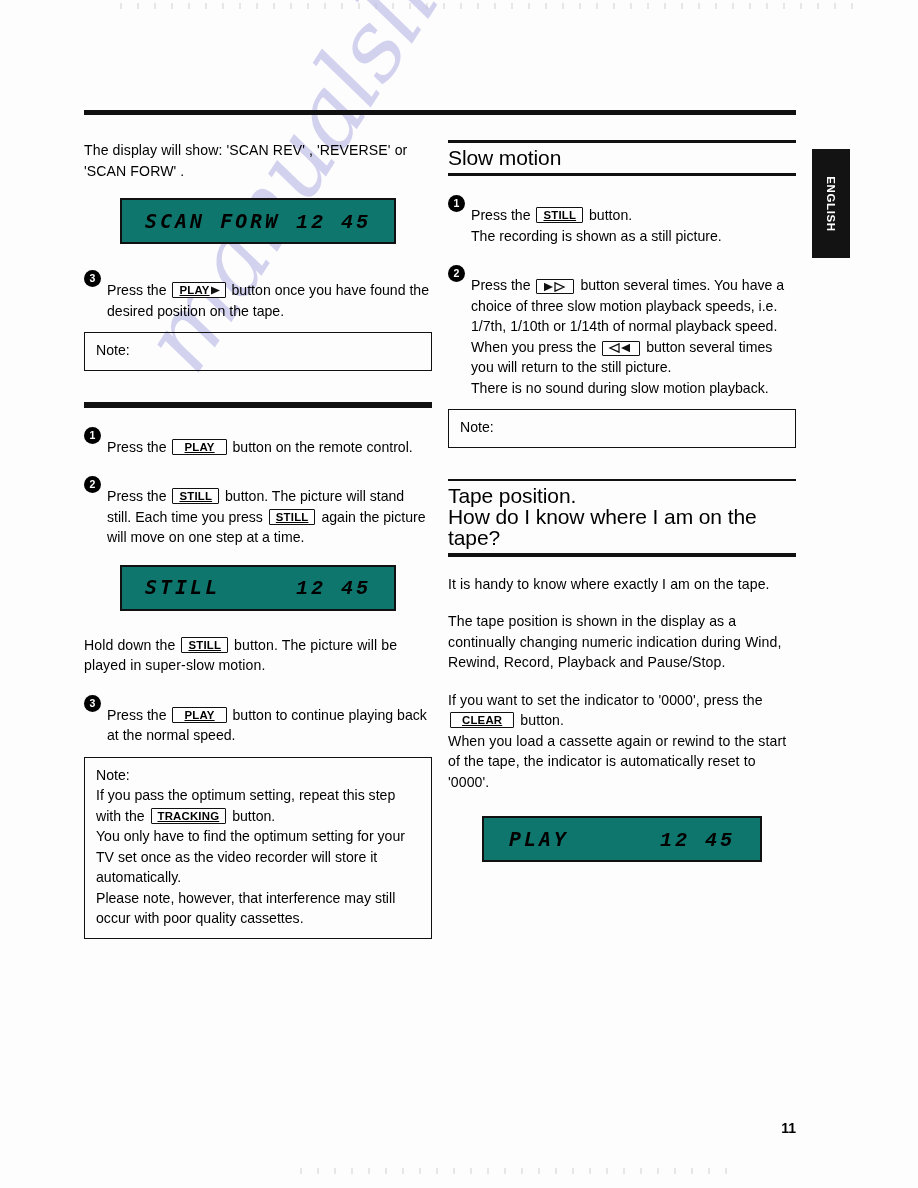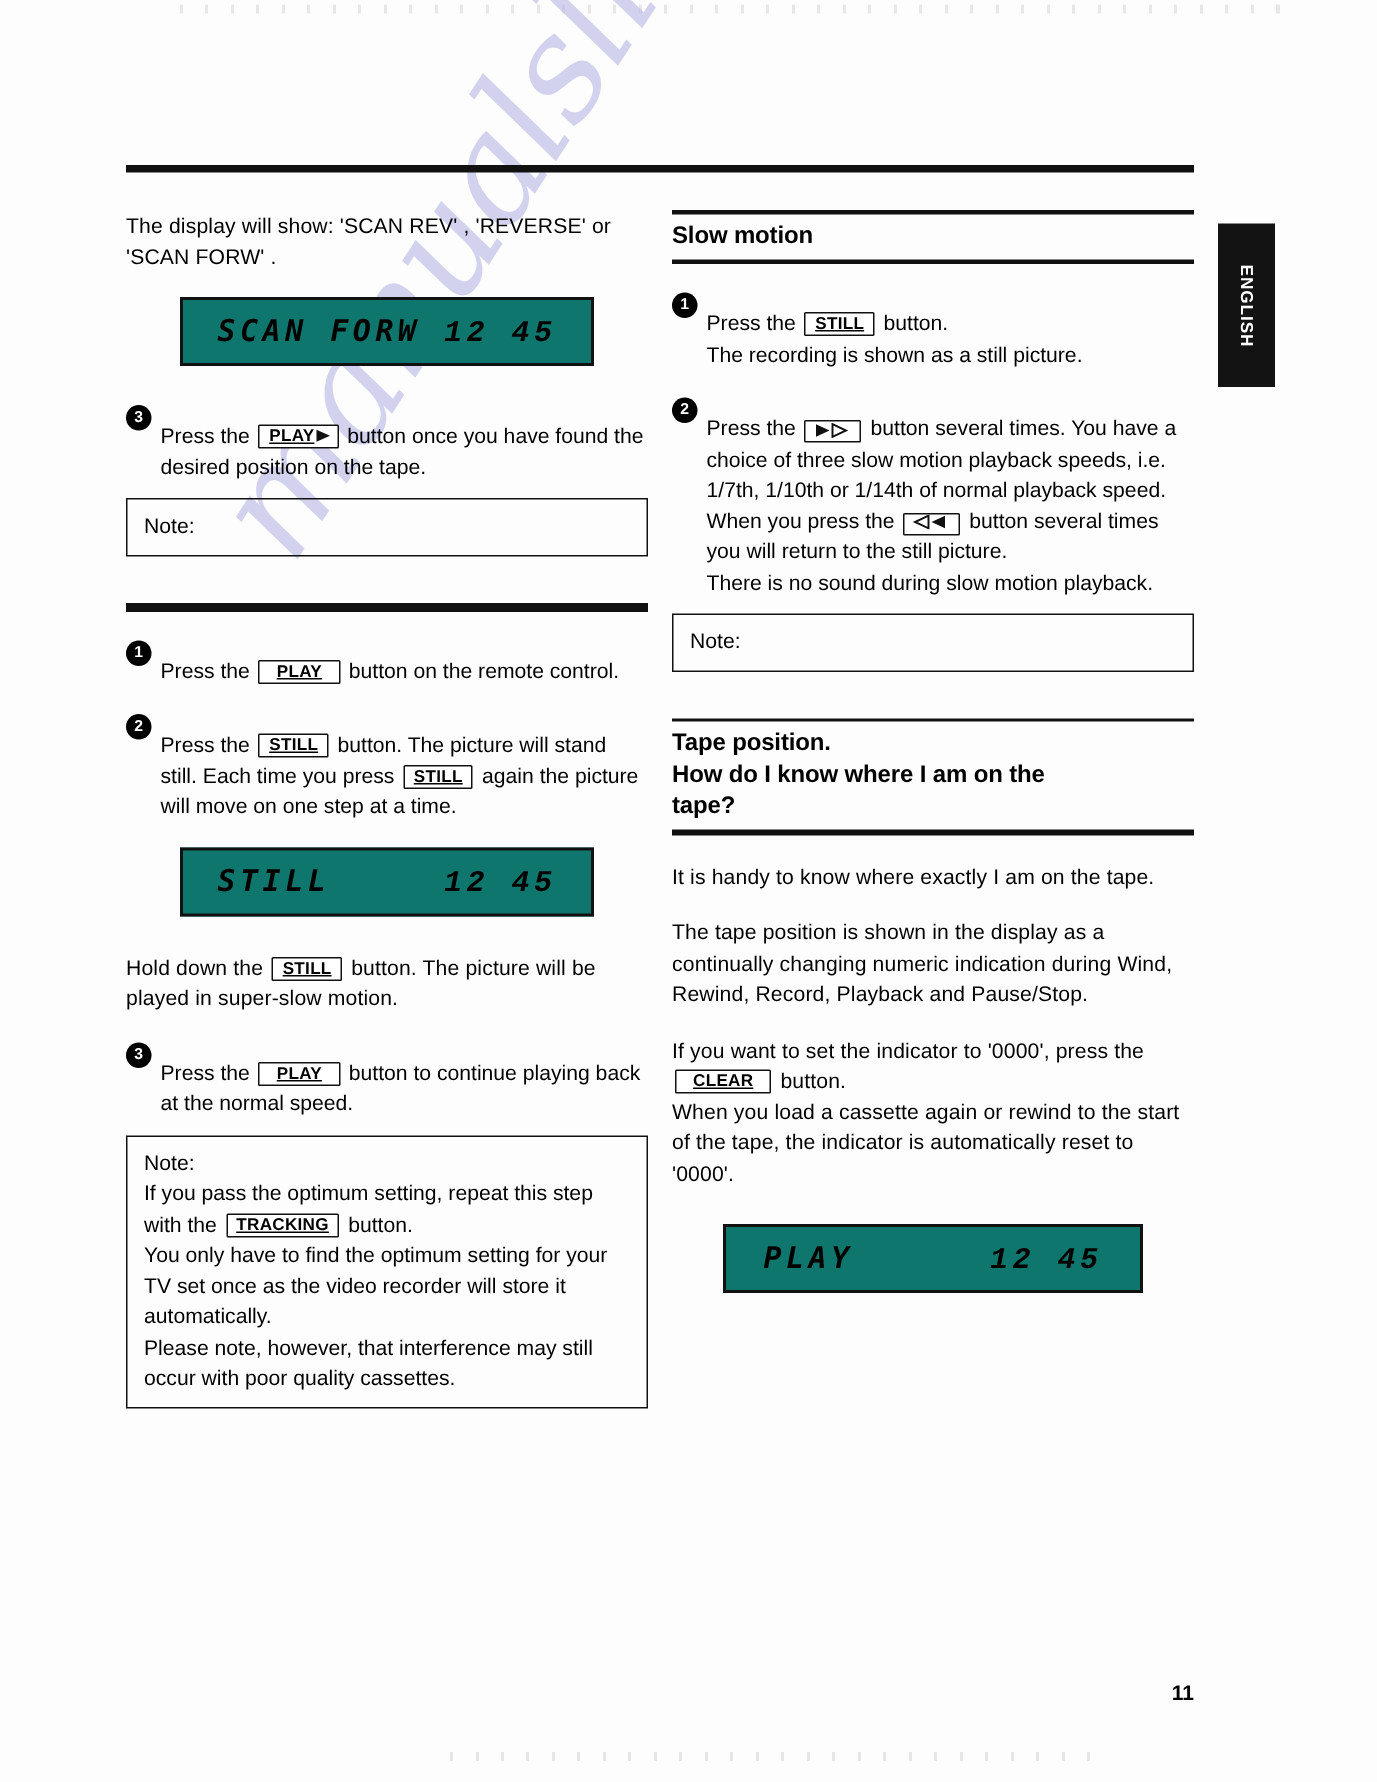--- a/index.html
+++ b/index.html
@@ -98,22 +98,22 @@
 
   
   .sec-head { margin: 0; }
   .sec-head .bar-thin {
     height: 2.5px; background: #111; width: 100%;
   }
   .sec-head .bar-thick {
     height: 3.5px; background: #111; width: 100%;
   }
   .sec-head .title {
-    font-size: 16px;
-    font-weight: bold;
+    font-size: 21px;
+    font-weight: normal;
     letter-spacing: -0.1px;
     padding: 4px 0 5px 0;
     line-height: 21px;
   }
   .sec-head .title .line2 { display: block; }
 
   
   .step {
     display: flex;
     align-items: flex-start;

